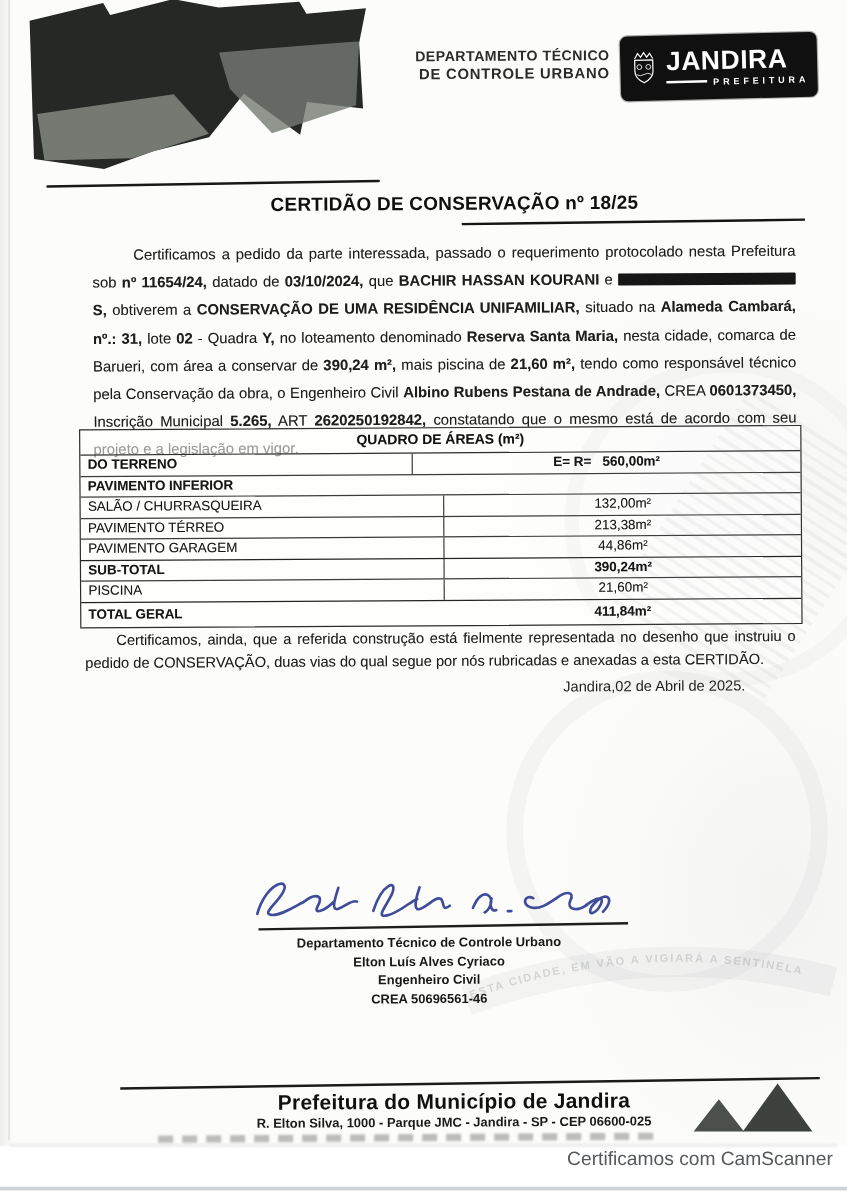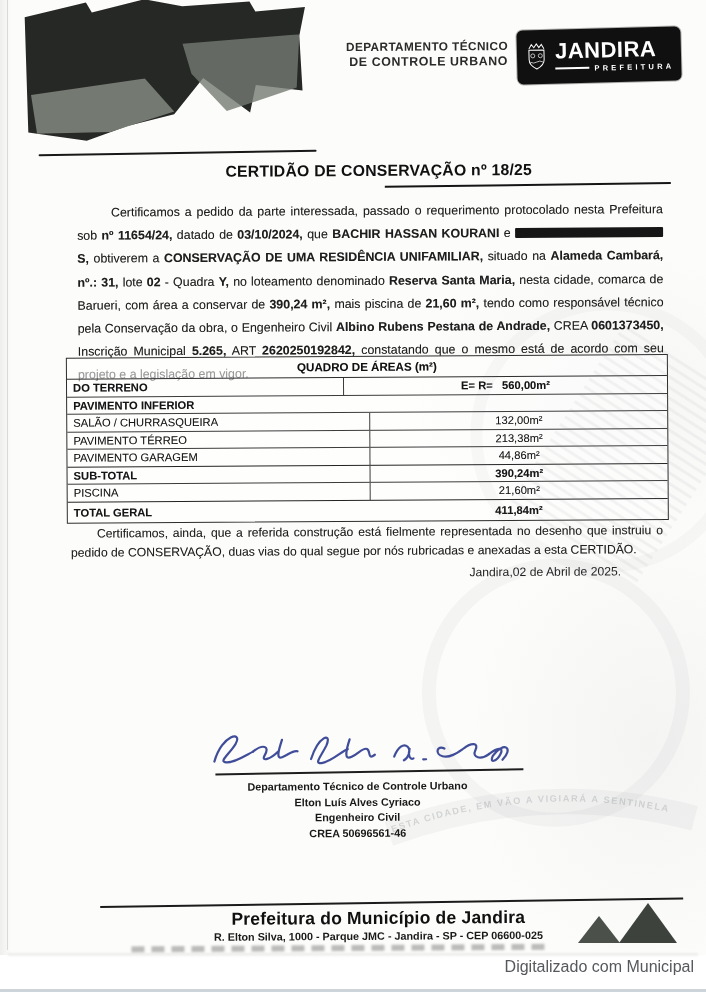--- a/index.html
+++ b/index.html
@@ -205,14 +205,14 @@
     <div class="footer-title">Prefeitura do Município de Jandira</div>
     <div class="footer-addr">R. Elton Silva, 1000 - Parque JMC - Jandira - SP - CEP 06600-025</div>
     <div class="footer-blur"></div>
   </div>
 
   <div class="page-shadow"></div>
 </div>
 
 <div class="tri tri1"></div>
 <div class="tri tri2"></div>
-<div class="cs-text">Digitalizado com Municipal</div>
+<div class="cs-text">Certificamos com CamScanner</div>
 <div class="bottom-strip"></div>
 
 </body></html>

